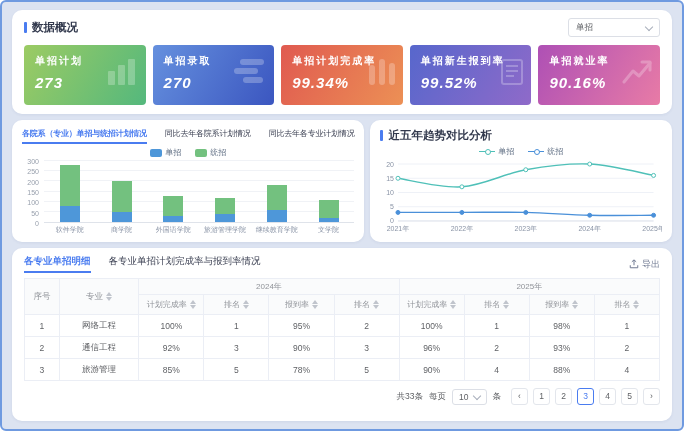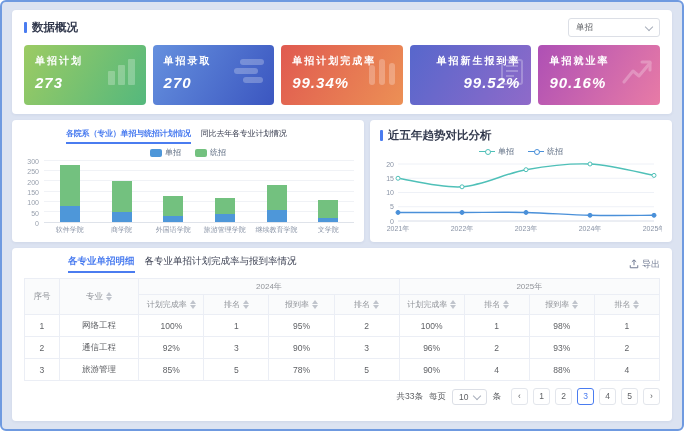--- a/index.html
+++ b/index.html
@@ -1,20 +1,20 @@
 <!DOCTYPE html>
 <html style="--accent: #4a7cf0;"><head>
 <meta charset="utf-8">
 <style>
   :root{ --accent:#4a7cf0; }
   html,body{ margin:0; padding:0; }
   body{ width:684px; height:431px; font-family:"Liberation Sans","DejaVu Sans",sans-serif; background:#fff; }
   .frame{ width:684px; height:431px; box-sizing:border-box; border:2px solid #6f9ae0; border-radius:6px; background:#dce3f1; overflow:hidden; }
   .page{ height:100%; box-sizing:border-box; padding:8px 10px; display:flex; flex-direction:column; }
-  .panel{ background:#fff; border-radius:4px; box-shadow:0 1px 3px rgba(40,60,110,.07); }
+  .panel{ background:#fff; border-radius:10px; box-shadow:0 1px 3px rgba(40,60,110,.07); }
 
   
   .panel-head{ display:flex; align-items:center; }
   .accent-bar{ width:3px; height:11px; background:var(--accent); margin-right:5px; border-radius:1px; }
   .panel-title{ font-size:11.5px; font-weight:bold; color:#333a4e; }
   .select-box{ margin-left:auto; display:flex; align-items:center; justify-content:space-between; width:92px; height:19px; box-sizing:border-box; border:1px solid #dcdfe6; border-radius:3px; background:#fff; font-size:8.5px; color:#606266; padding:0 7px; cursor:pointer; }
   .chev{ width:5px; height:5px; border-right:1px solid #a8aebb; border-bottom:1px solid #a8aebb; transform:rotate(45deg); margin-top:-2px; }
 
   
   .panel-top{ height:104px; padding:8px 12px; box-sizing:border-box; flex:none; }
@@ -22,21 +22,21 @@
   .stat-card{ flex:1; height:60px; border-radius:4px; padding:9px 11px; box-sizing:border-box; color:#fff; position:relative; overflow:hidden; }
   .stat-label{ font-size:10px; font-weight:bold; letter-spacing:2px; white-space:nowrap; }
   .stat-value{ font-size:15px; font-weight:bold; font-style:italic; margin-top:6px; letter-spacing:1px; }
   .stat-icon{ position:absolute; right:8px; top:14px; opacity:.25; }
 
   
   .row-mid{ display:flex; gap:6px; margin-top:6px; height:122px; flex:none; }
   .panel-bar{ flex:0 0 352px; padding:8px 10px; box-sizing:border-box; }
   .panel-line{ flex:1; padding:8px 10px; box-sizing:border-box;text-align:right; }
 
-  .tabs{ display:flex; gap:10px; white-space:nowrap;margin-left:44px; }
+  .tabs{ display:flex; gap:18px; white-space:nowrap; }
   .tab{ font-size:8px; letter-spacing:-0.2px; color:#3a3f51; padding-bottom:3px; border-bottom:2px solid transparent; cursor:pointer; }
   .tab.active{ color:var(--accent); border-bottom-color:var(--accent); font-weight:bold; }
   .tabs.big .tab{ font-size:9.5px; letter-spacing:0; }
 
   .legend{ display:flex; justify-content:center; align-items:center; gap:14px; height:11px; margin-top:3px; }
   .legend-item{ display:inline-flex; align-items:center; gap:3px; }
   .legend-swatch{ width:12px; height:8px; border-radius:2px; display:inline-block; }
   .legend-label{ font-size:8px; color:#5e6d82; }
   .lg-mark{ position:relative; width:16px; height:8px; display:inline-block; }
   .lg-line{ position:absolute; left:0; right:0; top:3.5px; height:1px; background:currentColor; display:block; }
@@ -114,21 +114,21 @@
           </div>
           <div class="stat-card" style="background: linear-gradient(120deg, rgb(224, 90, 80), rgb(236, 144, 85));">
             <div class="stat-label">单招计划完成率</div>
             <div class="stat-value">99.34%</div>
             <div class="stat-icon"><svg width="26" height="26" viewBox="0 0 26 26" fill="#fff">
                 <rect x="0" y="6" width="6" height="20" rx="3"></rect>
                 <rect x="10" y="0" width="6" height="26" rx="3"></rect>
                 <rect x="20" y="4" width="6" height="22" rx="3"></rect>
               </svg></div>
           </div>
-          <div class="stat-card" style="background: linear-gradient(120deg, rgb(87, 103, 204), rgb(143, 106, 201)); text-align: right;">
+          <div class="stat-card" style="background: linear-gradient(120deg, rgb(87, 103, 204), rgb(143, 106, 201));">
             <div class="stat-label">单招新生报到率</div>
             <div class="stat-value">99.52%</div>
             <div class="stat-icon"><svg width="22" height="26" viewBox="0 0 22 26" fill="none" stroke="#fff" stroke-width="2">
                 <rect x="1" y="1" width="20" height="24" rx="2"></rect>
                 <path d="M5 7h12M5 12h12M5 17h8"></path>
               </svg></div>
           </div>
           <div class="stat-card" style="background: linear-gradient(120deg, rgb(174, 80, 181), rgb(232, 123, 166));">
             <div class="stat-label">单招就业率</div>
             <div class="stat-value">90.16%</div>
@@ -137,20 +137,21 @@
                 <path d="M20 3 L28 3 L28 11"></path>
               </svg></div>
           </div>
         </div>
     </section>
 
     <div class="row-mid">
       <section class="panel panel-bar">
         <div class="tabs" id="bar-tabs">
             <span class="tab active">各院系（专业）单招与统招计划情况</span>
+            <span class="tab">同比去年各院系计划情况</span>
             <span class="tab">同比去年各专业计划情况</span>
           </div>
         <div class="legend" id="bar-legend">
             <span class="legend-item">
               <span class="legend-swatch" style="background: rgb(78, 151, 217);"></span>
               <span class="legend-label">单招</span>
             </span>
             <span class="legend-item">
               <span class="legend-swatch" style="background: rgb(115, 193, 127);"></span>
               <span class="legend-label">统招</span>

